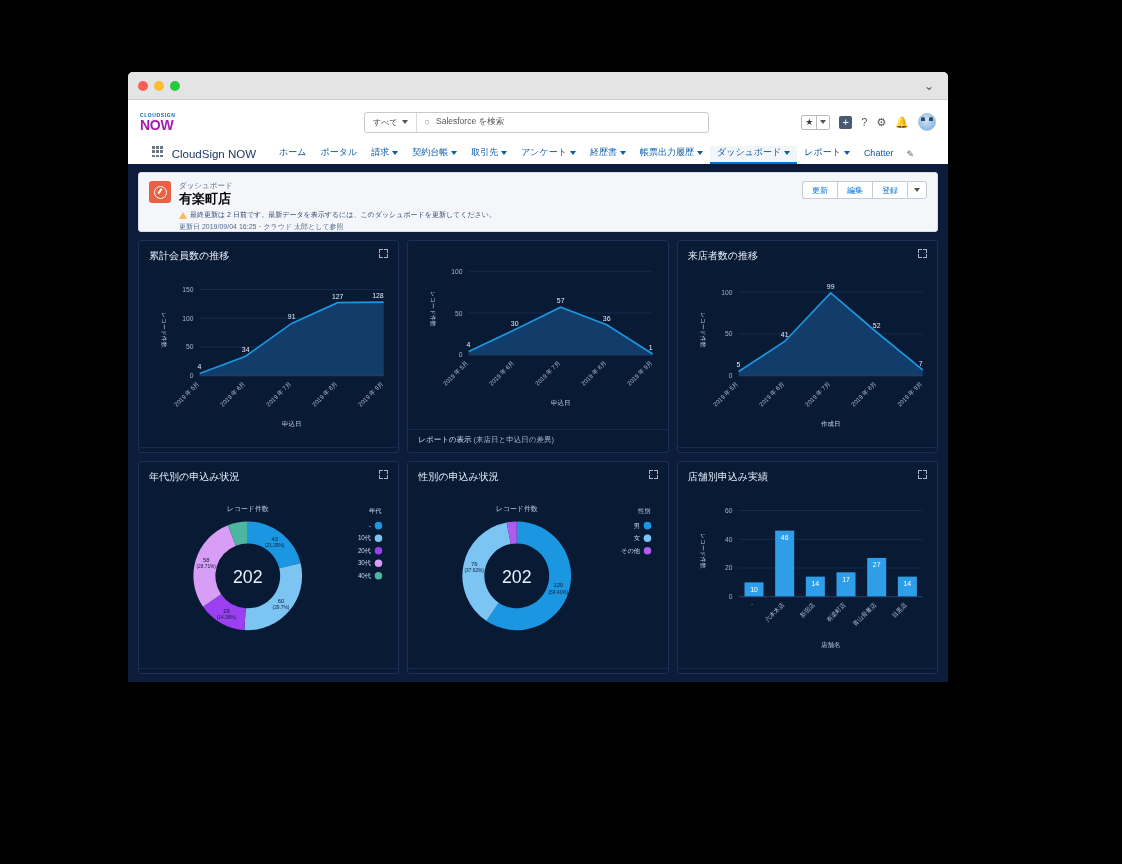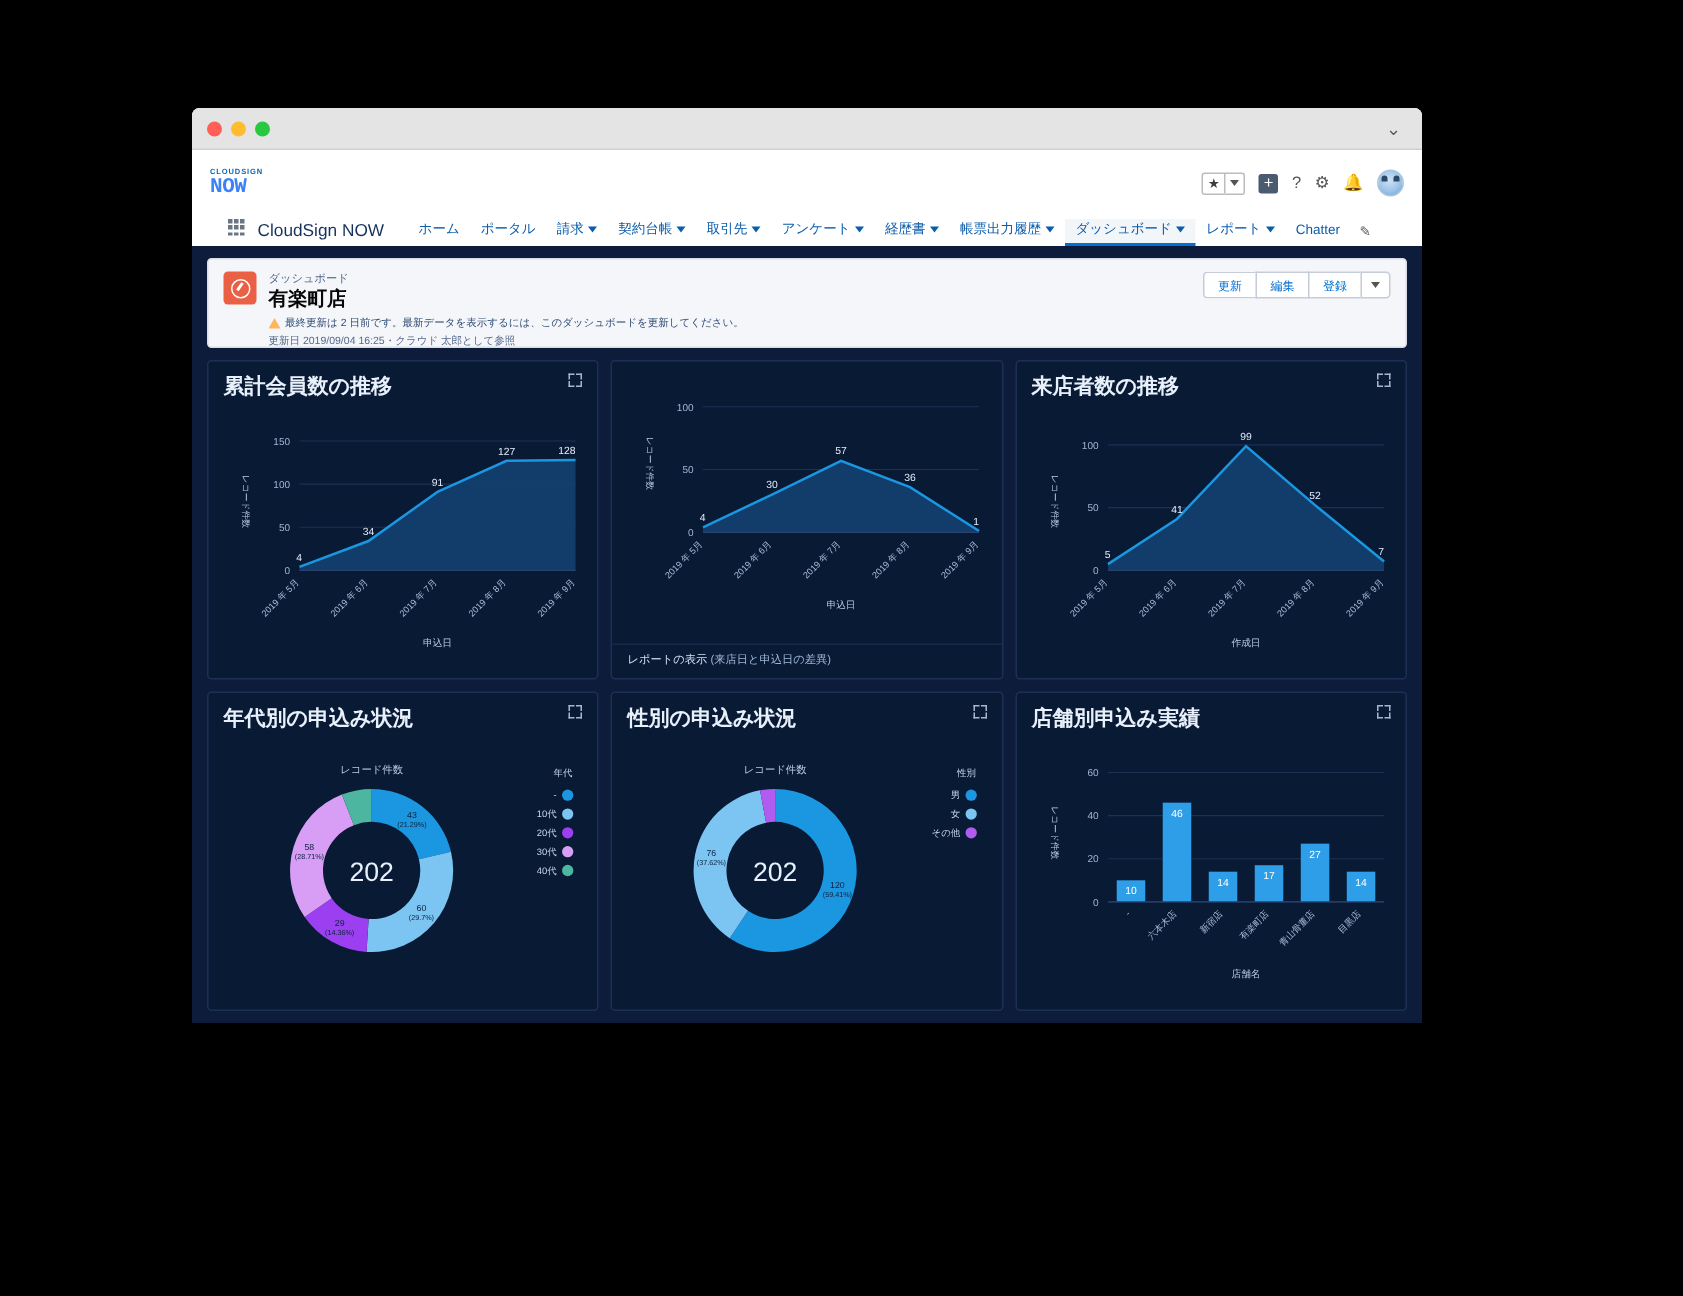--- a/index.html
+++ b/index.html
@@ -40,22 +40,22 @@
   }
   .sf-top {
     display: flex; align-items: center; height: 32px;
   }
   .logo { width: 54px; }
   .logo .l1 {
     font-size: 5px; letter-spacing: .6px; color: #0a67b5;
     font-weight: bold; line-height: 6px;
   }
   .logo .l2 {
-    font-size: 14px; font-weight: bold; color: #3b82f6;
-    line-height: 14px; letter-spacing: -0.3px; font-family: Liberation Mono, monospace;
+    font-size: 14px; font-weight: bold; color: #a21caf;
+    line-height: 14px; letter-spacing: -0.3px;
   }
   .search-wrap {
     margin-left: 170px; display: flex; align-items: center;
     width: 345px; height: 21px;
     border: 1px solid #c9c9c9; border-radius: 3px; background: #fff;
   }
   .search-scope {
     display: flex; align-items: center; gap: 4px;
     padding: 0 8px; height: 100%;
     border-right: 1px solid #dddbda;
@@ -162,21 +162,21 @@
   }
   .card {
     background: #091a35; border: 1px solid #1c3055;
     border-radius: 3px; height: 213px; display: flex; flex-direction: column;
     position: relative; overflow: hidden;
   }
   .card-head {
     padding: 8px 10px 2px 10px; display: flex; align-items: flex-start;
   }
   .card-title {
-    font-size: 14px; font-weight: bold; color: #e8f0fb;
+    font-size: 10px; font-weight: normal; color: #e8f0fb;
   }
   .expand {
     margin-left: auto; width: 9px; height: 9px; position: relative; cursor: pointer; opacity: .85;
   }
   .expand span {
     position: absolute; width: 4px; height: 4px; border-color: #c3d3ea; border-style: solid;
   }
   .expand .a { top:0; left:0; border-width: 1.3px 0 0 1.3px; }
   .expand .b { top:0; right:0; border-width: 1.3px 1.3px 0 0; }
   .expand .c { bottom:0; left:0; border-width: 0 0 1.3px 1.3px; }
@@ -203,20 +203,28 @@
     <span class="chev-down">⌄</span>
   </div>
 
   <div class="sf-header">
     <div class="sf-top">
       <div class="logo">
         <div class="l1">CLOUDSIGN</div>
         <div class="l2">NOW</div>
       </div>
 
+      <div class="search-wrap">
+        <div class="search-scope">
+          <span>すべて</span>
+          <span class="caret"></span>
+        </div>
+        <span class="search-icon">○</span>
+        <span class="search-ph">Salesforce を検索</span>
+      </div>
 
       <div class="hdr-icons">
         <div class="fav-box">
           <span class="s">★</span>
           <span class="d">
               <span class="caret"></span>
             </span>
         </div>
         <span class="plus-sq">+</span>
         <span class="hicon">?</span>

